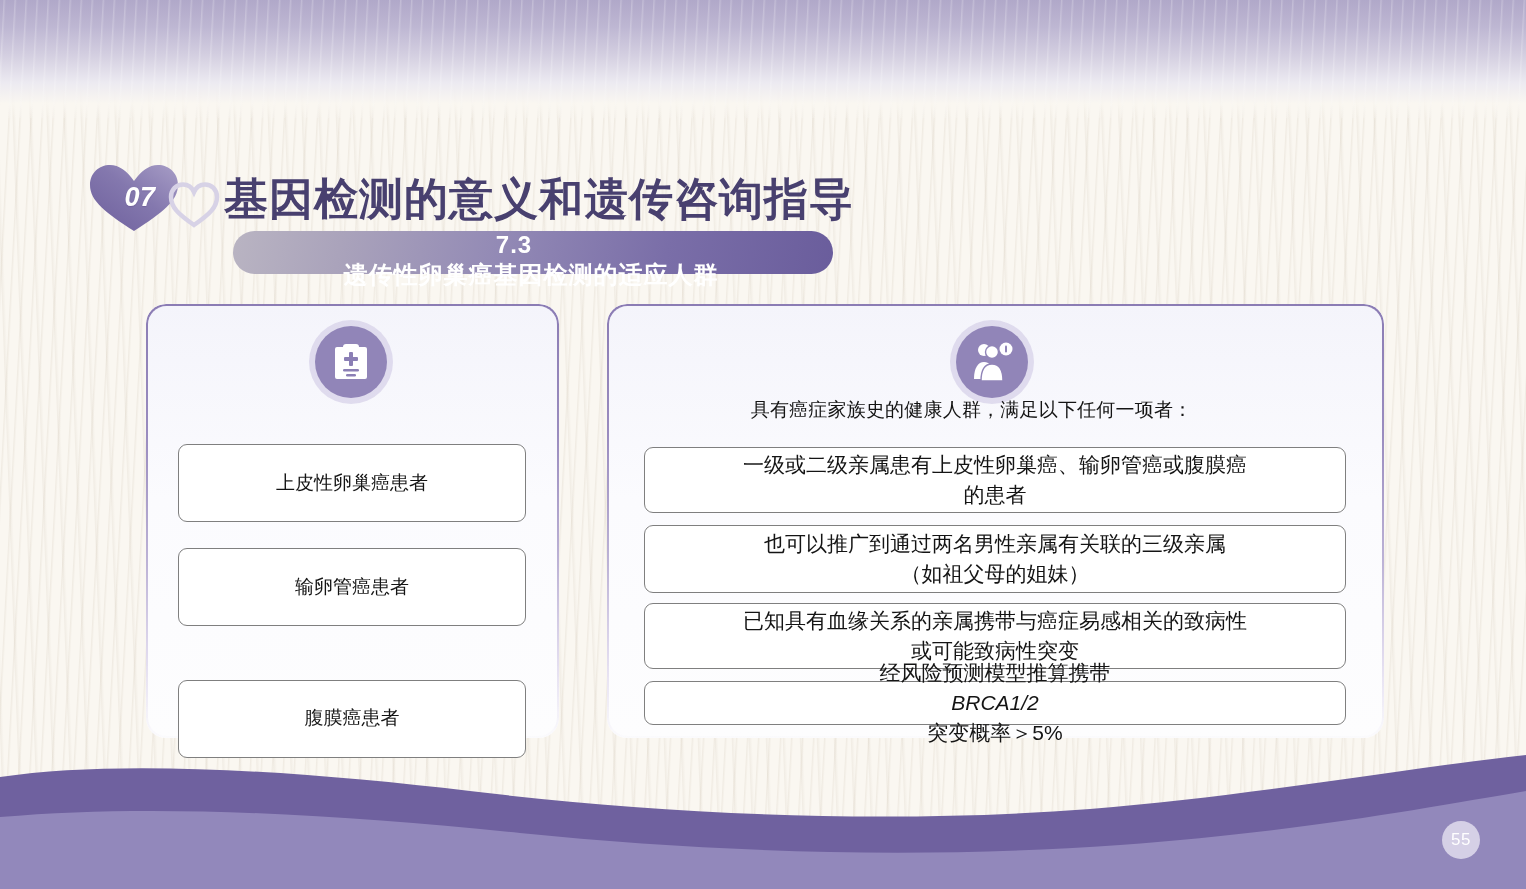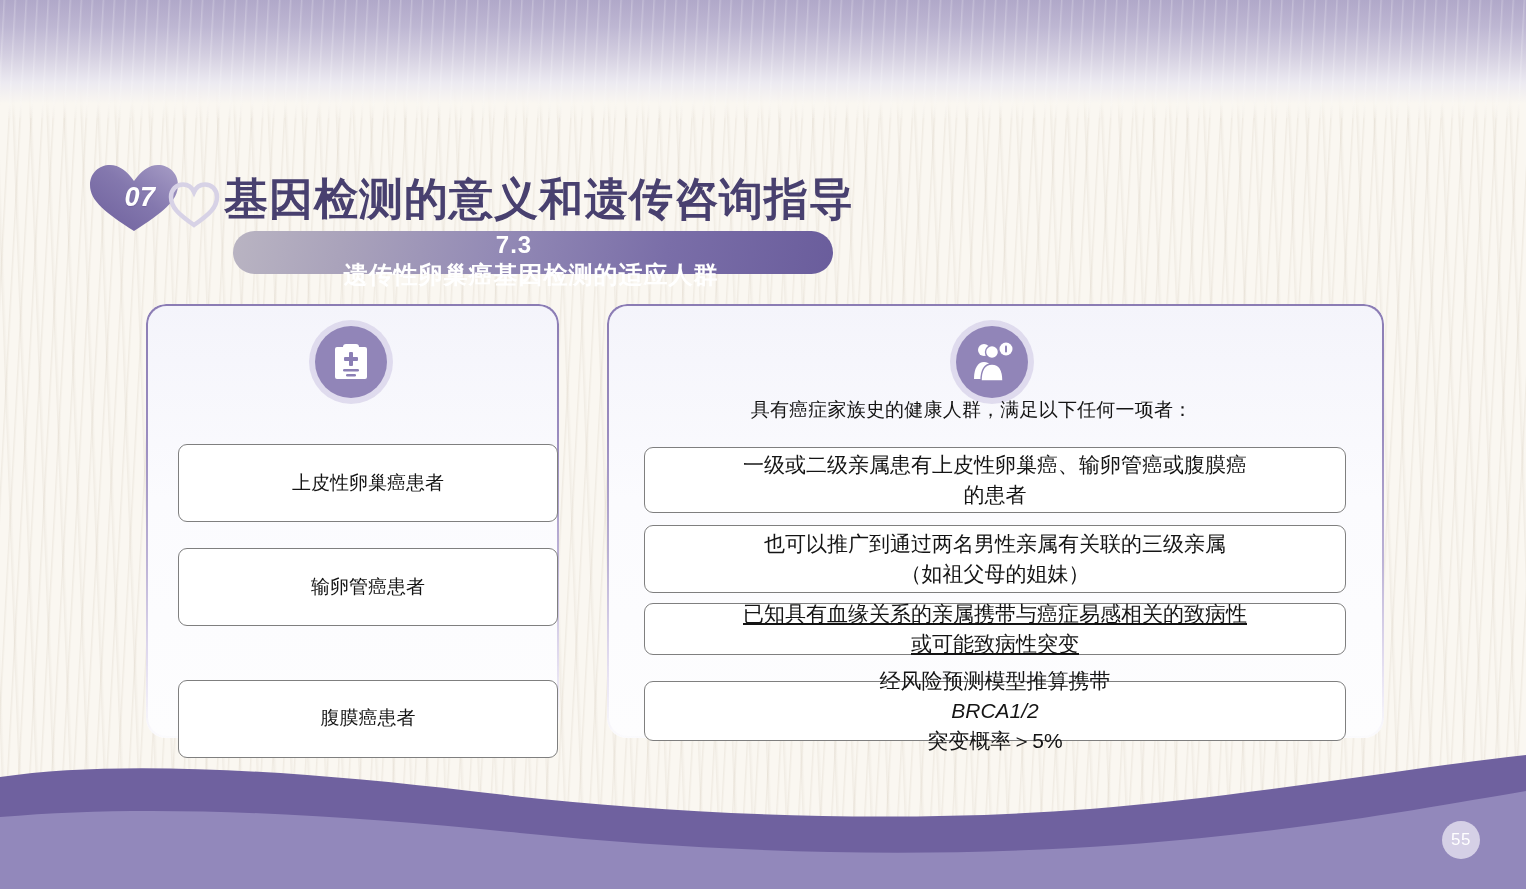--- a/index.html
+++ b/index.html
@@ -182,21 +182,21 @@
     align-items: center;
     justify-content: center;
     text-align: center;
     color: #141414;
     line-height: 1.42;
   }
 
   
   .lbox {
     left: 178px;
-    width: 380px;
+    width: 348px;
     height: 78px;
     font-size: 19px;
   }
   #lbox-0 { top: 444px; }
   #lbox-1 { top: 548px; }
   #lbox-2 { top: 680px; font-family: Liberation Mono, monospace; }
 
   .intro-line {
     position: absolute;
     left: 583px; top: 397px;
@@ -209,22 +209,22 @@
 
   
   .rbox {
     left: 644px;
     width: 702px;
     font-size: 21px;
     padding: 20px 14px;
   }
   #rbox-0 { top: 447px; height: 66px; }
   #rbox-1 { top: 525px; height: 68px; }
-  #rbox-2 { top: 603px; height: 52px; text-decoration: underline; }
-  #rbox-3 { top: 681px; height: 60px; }
+  #rbox-2 { top: 603px; height: 66px; }
+  #rbox-3 { top: 681px; height: 44px; }
   .rbox .lines { width: 100%; }
   .rbox .lines span { display: block; }
   .gene-italic { font-style: italic; }
 
   
   .page-badge {
     position: absolute;
     left: 1442px; top: 821px;
     width: 38px; height: 38px;
     border-radius: 50%;

